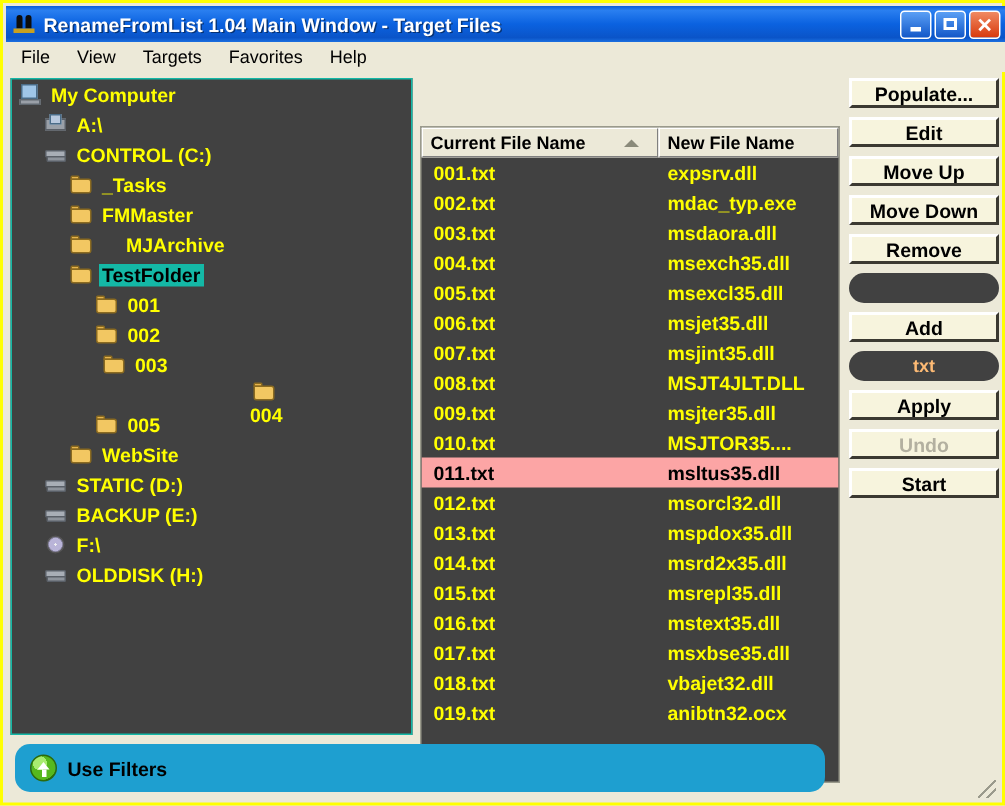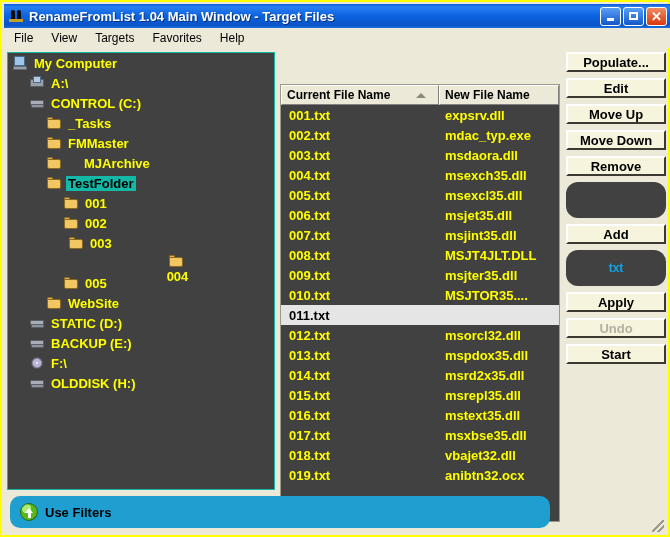--- a/index.html
+++ b/index.html
@@ -91,40 +91,40 @@
     font-size:12px;font-weight:bold;color:#000;display:flex;align-items:center;
     padding-left:5px;position:relative;
   }
   .lhcell.c1{width:158px;}
   .lhcell.c2{flex:1 1 auto;}
   .sortarrow{
     position:absolute;right:12px;top:7px;width:0;height:0;
     border-left:5px solid transparent;border-right:5px solid transparent;border-bottom:5px solid #8a8a7a;
   }
   .lrow{display:flex;height:20px;align-items:center;font-size:13px;font-weight:bold;color:#ffff00;}
-  .lrow.sel{background:#e5e5e5;color:#000000;}
+  .lrow.sel{background:#fca5a5;color:#000000;}
   .lc1{width:158px;padding-left:8px;box-sizing:border-box;white-space:nowrap;overflow:hidden;}
   .lc2{flex:1 1 auto;padding-left:6px;box-sizing:border-box;white-space:nowrap;overflow:hidden;}
 
   
   .btncol{position:absolute;left:564px;top:50px;width:100px;height:438px;}
   .btn{
     width:100px;height:20px;margin-bottom:6px;box-sizing:border-box;
     background:#f7f4dd;border:2px outset #f0ecd6;
     border-top-color:#ffffff;border-left-color:#ffffff;
     border-right-color:#8f8c78;border-bottom-color:#8f8c78;
     font-size:13px;font-weight:bold;color:#000;
     display:flex;align-items:center;justify-content:center;white-space:nowrap;
   }
   .btn.disabled{color:#b3b0a0;}
   .combo{
-    width:100px;height:36px;margin-bottom:6px;box-sizing:border-box;
+    width:100px;height:20px;margin-bottom:6px;box-sizing:border-box;
     background:#414141;border-radius:12px;
     display:flex;align-items:center;justify-content:center;
-    font-size:12px;font-weight:bold;color:#0ea5e9;
+    font-size:12px;font-weight:bold;color:#fdba74;
   }
 
   
   .filterbar{
     position:absolute;left:8px;top:494px;width:540px;height:32px;
     background:#1e9fd0;border-radius:10px;display:flex;align-items:center;padding-left:10px;box-sizing:border-box;
   }
   .fico{
     width:18px;height:18px;border-radius:50%;
     background:radial-gradient(circle at 35% 30%, #a8ec70 0 30%, #56b81e 31% 75%, #2f7a0e 76% 100%);
@@ -346,20 +346,21 @@
         <div class="lrow">
           <span class="lc1">009.txt</span>
           <span class="lc2">msjter35.dll</span>
         </div>
         <div class="lrow">
           <span class="lc1">010.txt</span>
           <span class="lc2">MSJTOR35....</span>
         </div>
         <div class="lrow sel">
           <span class="lc1">011.txt</span>
+          <span class="lc2">msltus35.dll</span>
         </div>
         <div class="lrow">
           <span class="lc1">012.txt</span>
           <span class="lc2">msorcl32.dll</span>
         </div>
         <div class="lrow">
           <span class="lc1">013.txt</span>
           <span class="lc2">mspdox35.dll</span>
         </div>
         <div class="lrow">

